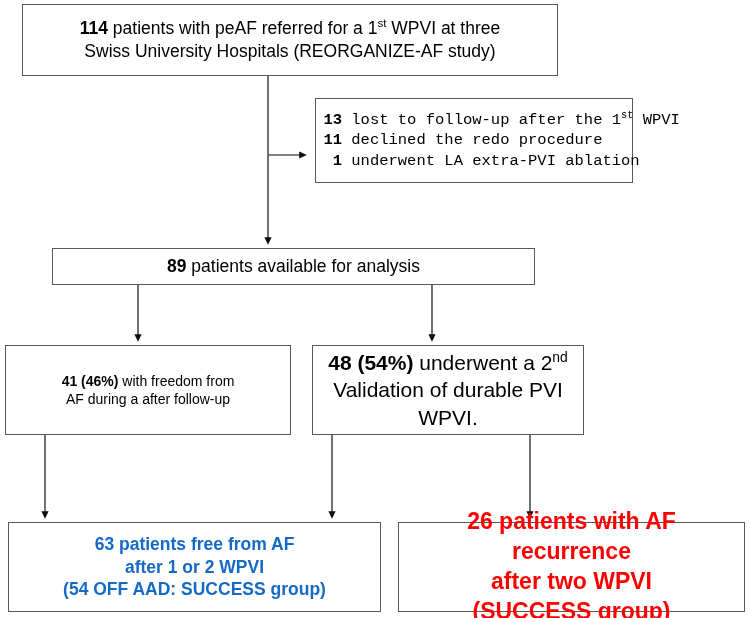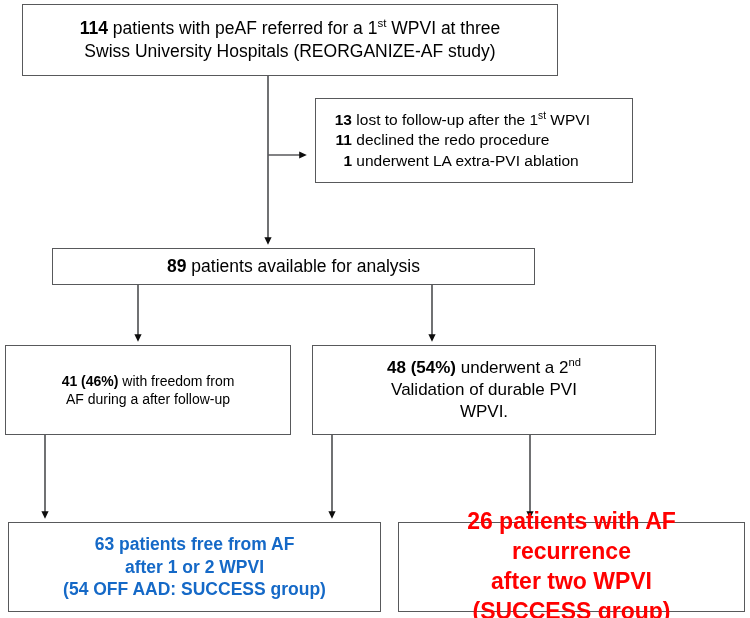--- a/index.html
+++ b/index.html
@@ -49,33 +49,33 @@
   #box-enrolled {
     left: 22px; top: 4px; width: 536px; height: 72px;
     font-size: 17.5px;
   }
   #box-exclusions {
     left: 315px; top: 98px; width: 318px; height: 85px;
     font-size: 15.5px;
     text-align: left;
   }
   #box-exclusions .inner { padding-left: 14px; }
-  #box-exclusions .excl-line { white-space: nowrap; }
+  #box-exclusions .excl-line { white-space: nowrap; font-family: Liberation Mono, monospace; }
   #box-exclusions .num { display: inline-block; min-width: 22px; text-align: right; font-weight: bold; }
   #box-analysis {
     left: 52px; top: 248px; width: 483px; height: 37px;
     font-size: 17.5px;
   }
   #box-freedom {
     left: 5px; top: 345px; width: 286px; height: 90px;
     font-size: 14px;
   }
   #box-redo {
-    left: 312px; top: 345px; width: 344px; height: 90px;
-    font-size: 17px;
+    left: 312px; top: 345px; width: 272px; height: 90px;
+    font-size: 21px;
     justify-content: center;
   }
   #box-success {
     left: 8px; top: 522px; width: 373px; height: 90px;
     font-size: 17.5px;
     font-weight: bold;
   }
   #box-failure {
     left: 398px; top: 522px; width: 347px; height: 90px;
     font-size: 23px;

